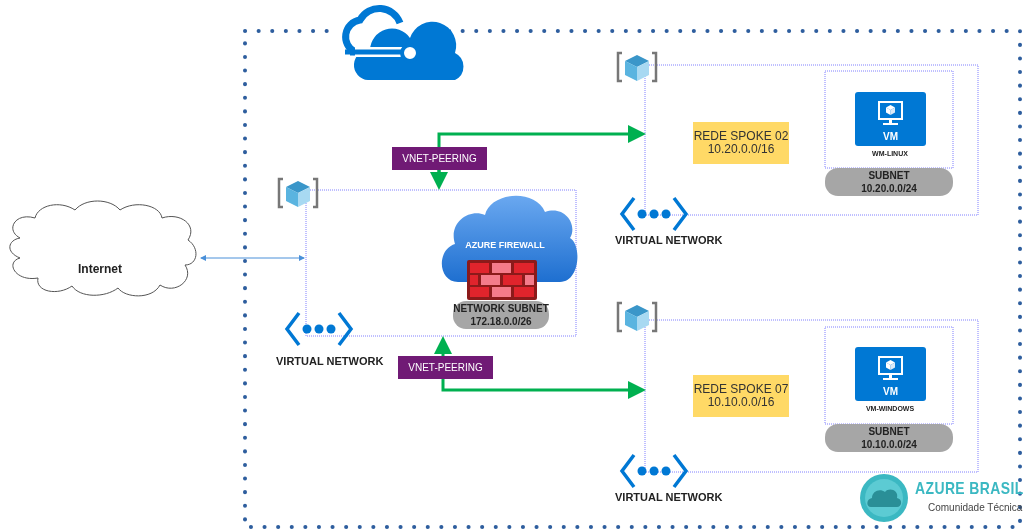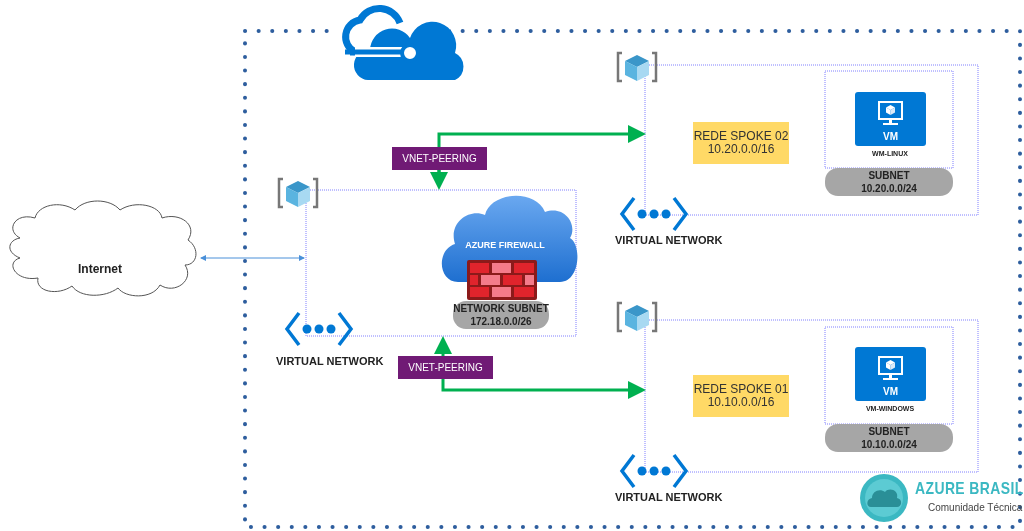--- a/index.html
+++ b/index.html
@@ -161,21 +161,21 @@
     <div class="vm-text">VM</div>
   </div>
   <div class="vm-name" style="left:845px;top:150px;width:90px;">WM-LINUX</div>
   <div class="tag-gray" style="left:825px;top:168px;width:128px;">
     <div>SUBNET</div>
     <div>10.20.0.0/24</div>
   </div>
   <div class="vnet-label" style="left:615px;top:234px;">VIRTUAL NETWORK</div>
 
   <div class="tag-yellow" style="left:693px;top:375px;width:96px;">
-    <div>REDE SPOKE 01</div>
+    <div>REDE SPOKE 07</div>
     <div>10.10.0.0/16</div>
   </div>
   <div class="vm-box" style="left:855px;top:347px;width:71px;height:54px;">
     <svg width="71" height="54" style="position:absolute;left:0;top:0">
       <rect x="24" y="10" width="23" height="17" fill="none" stroke="#fff" stroke-width="2"></rect>
       <path d="M35.5,13 L40,15.5 L35.5,18 L31,15.5 Z" fill="#fff"></path>
       <path d="M31,15.5 L35.5,18 L35.5,23 L31,20.5 Z" fill="#fff"></path>
       <path d="M40,15.5 L35.5,18 L35.5,23 L40,20.5 Z" fill="#dbeaf7"></path>
       <rect x="34" y="27" width="3" height="4" fill="#fff"></rect>
       <rect x="28" y="31" width="15" height="2" fill="#fff"></rect>

